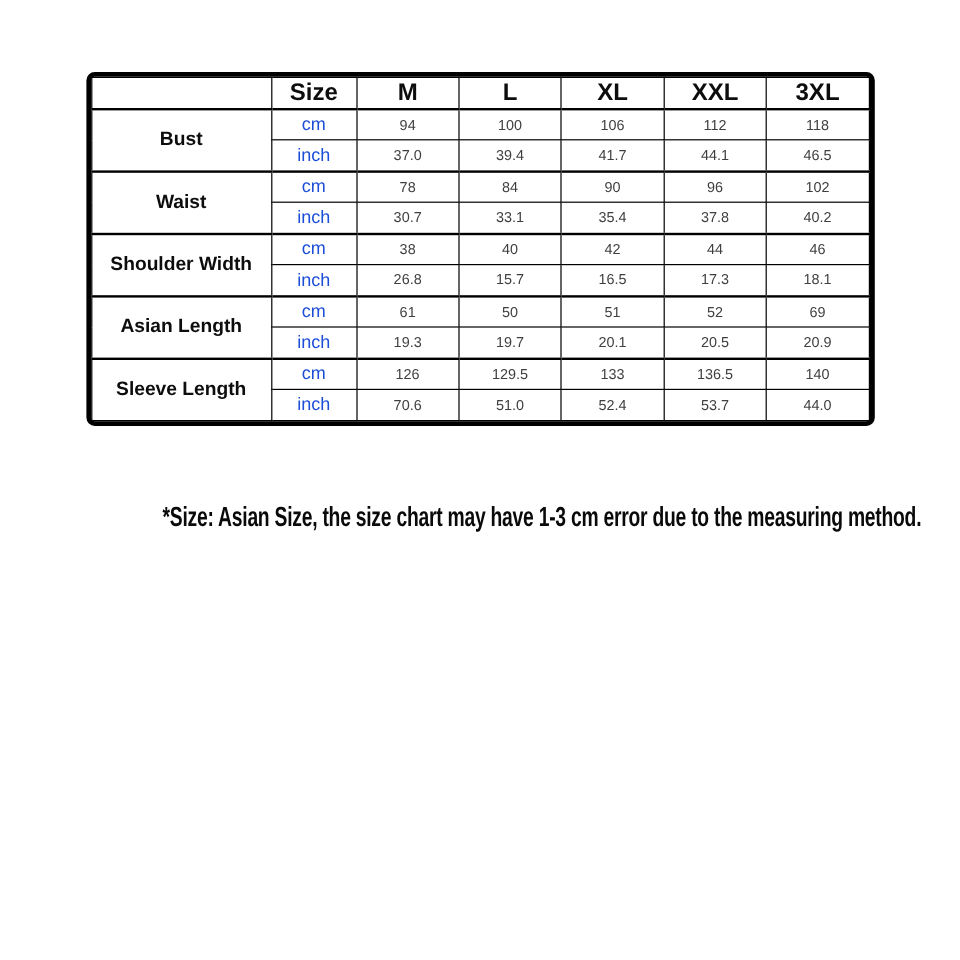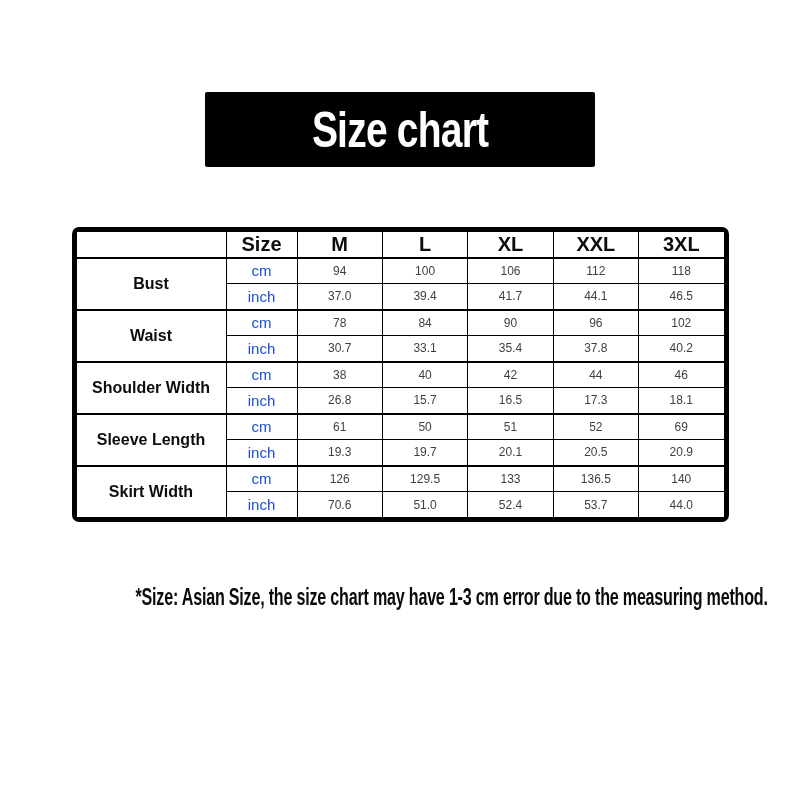--- a/index.html
+++ b/index.html
@@ -97,23 +97,20 @@
     white-space: nowrap;
     transform: scaleX(0.70);
     transform-origin: center center;
   }
 </style>
 </head>
 <body>
 
 <div class="page">
 
-  <div class="banner">
-    <span class="banner-text">Size chart</span>
-  </div>
 
   <div class="table-wrap">
     <table class="size-table">
       <colgroup>
         <col class="c-label">
           <col class="c-size">
           <col>
           <col>
           <col>
           <col>
@@ -180,39 +177,39 @@
         <tr>
           <td class="unit">inch</td>
           <td class="val">26.8</td>
           <td class="val">15.7</td>
           <td class="val">16.5</td>
           <td class="val">17.3</td>
           <td class="val">18.1</td>
         </tr>
 
         <tr class="group-start">
-          <td class="row-label" rowspan="2">Sleeve Length</td>
+          <td class="row-label" rowspan="2">Asian Length</td>
           <td class="unit">cm</td>
           <td class="val">61</td>
           <td class="val">50</td>
           <td class="val">51</td>
           <td class="val">52</td>
           <td class="val">69</td>
         </tr>
         <tr>
           <td class="unit">inch</td>
           <td class="val">19.3</td>
           <td class="val">19.7</td>
           <td class="val">20.1</td>
           <td class="val">20.5</td>
           <td class="val">20.9</td>
         </tr>
 
         <tr class="group-start">
-          <td class="row-label" rowspan="2">Skirt Width</td>
+          <td class="row-label" rowspan="2">Sleeve Length</td>
           <td class="unit">cm</td>
           <td class="val">126</td>
           <td class="val">129.5</td>
           <td class="val">133</td>
           <td class="val">136.5</td>
           <td class="val">140</td>
         </tr>
         <tr>
           <td class="unit">inch</td>
           <td class="val">70.6</td>

